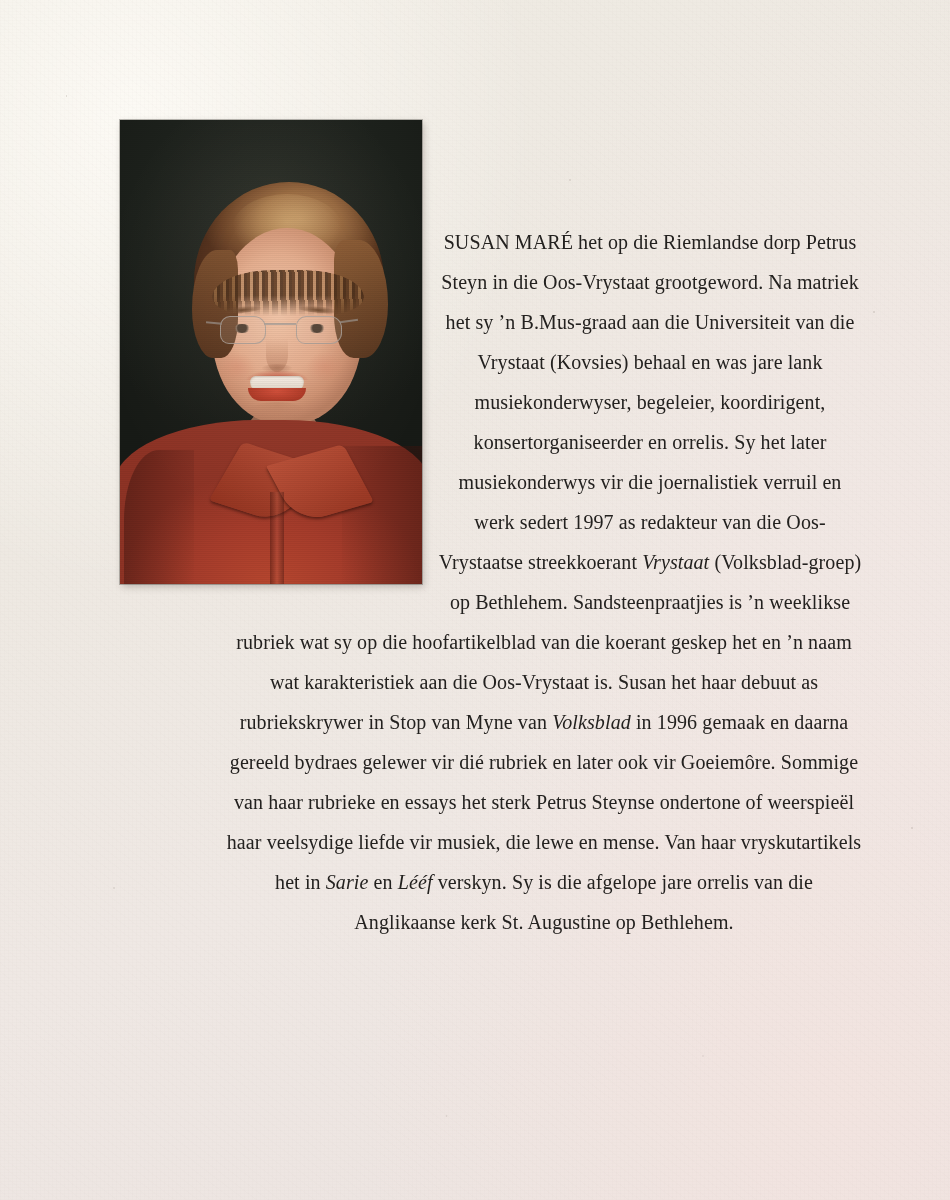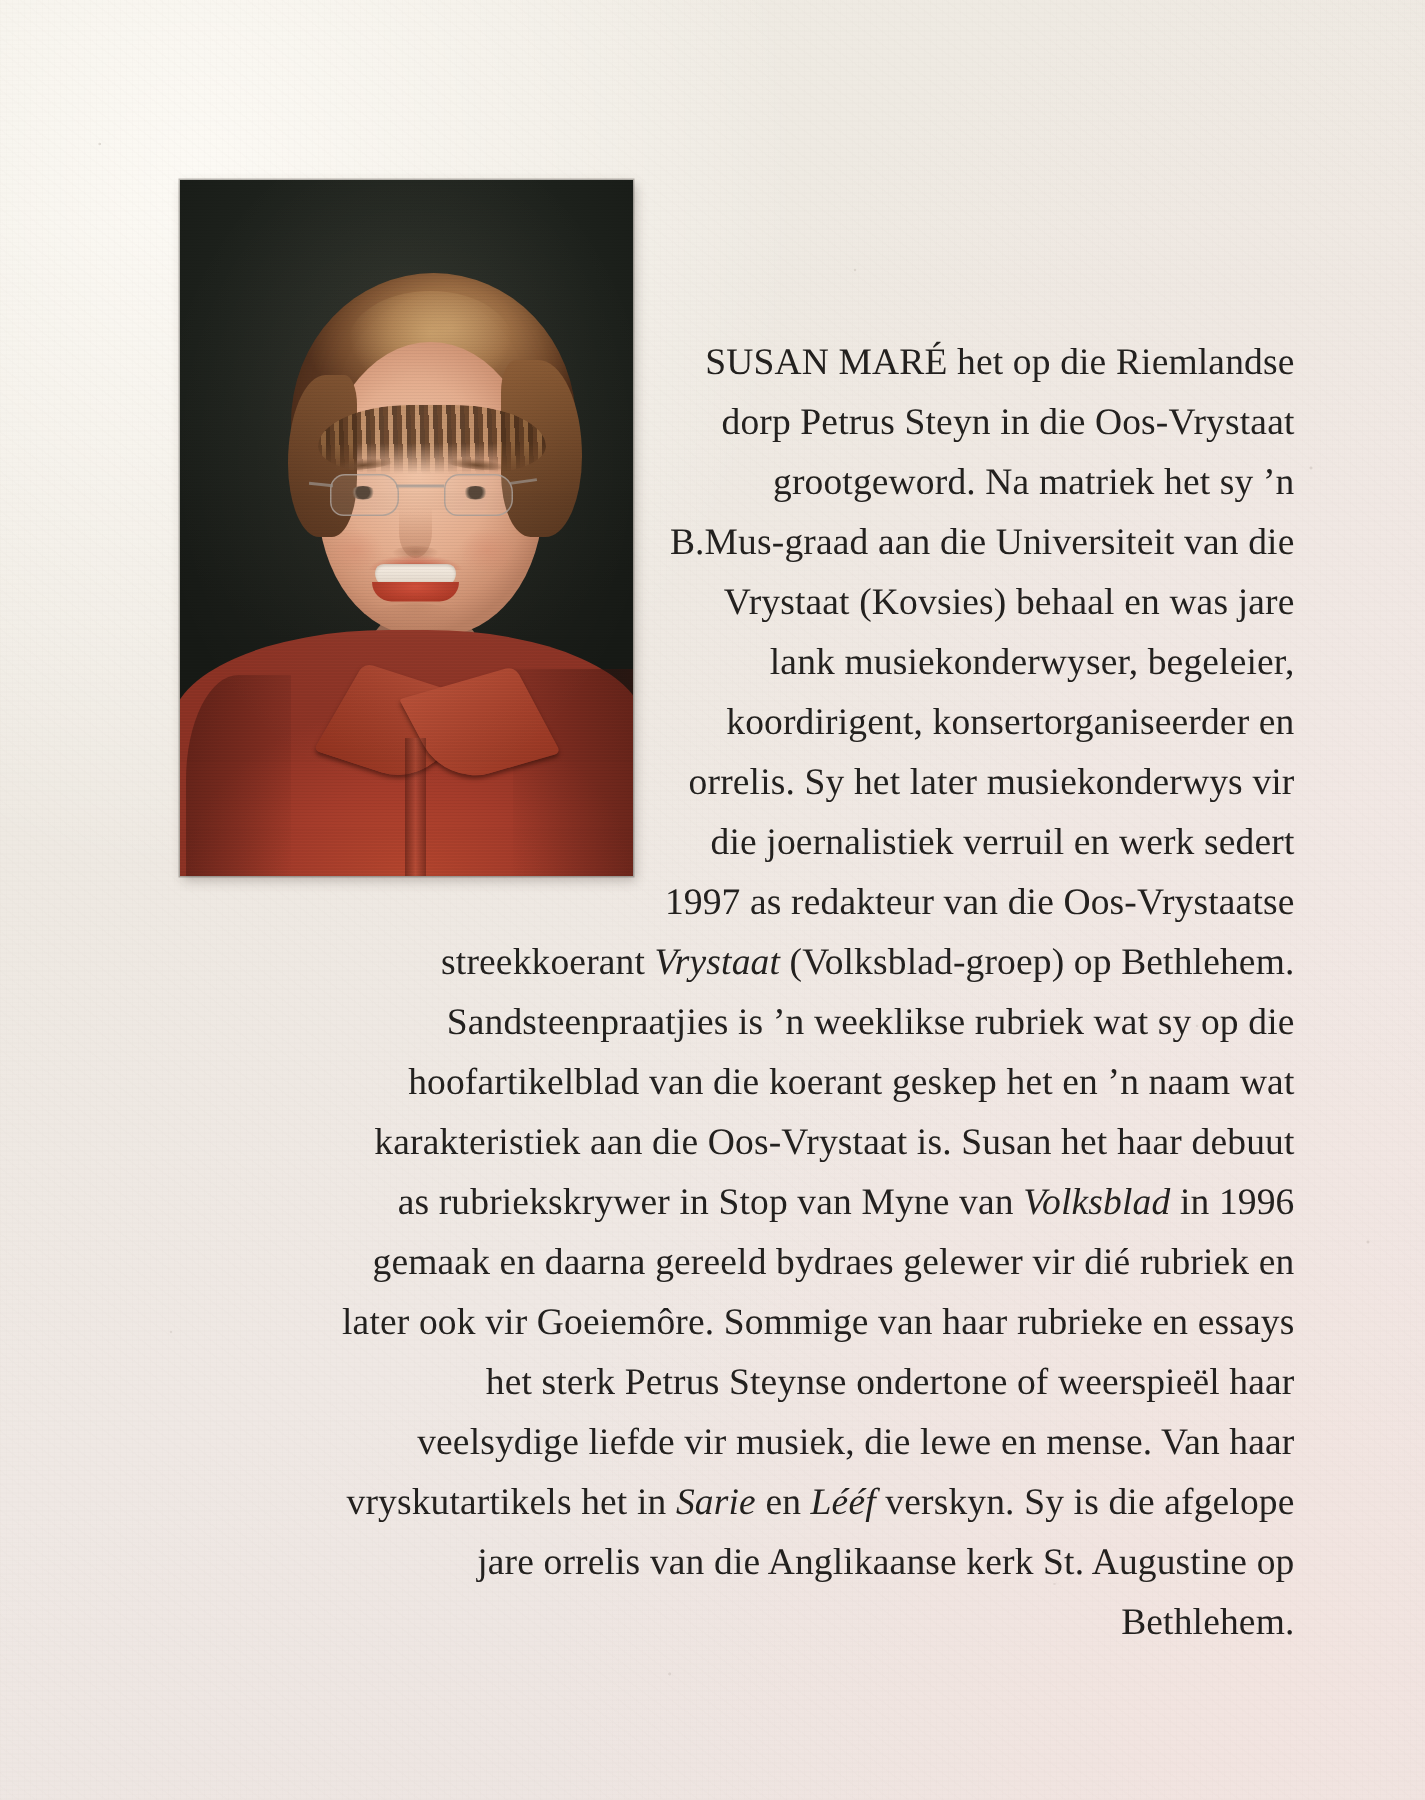--- a/index.html
+++ b/index.html
@@ -284,23 +284,23 @@
     pointer-events: none;
   }
 
   
   #article {
     position: absolute;
     left: 225px;
     top: 222px;
     width: 638px;
     color: #23211f;
-    font-size: 25px;
+    font-size: 20px;
     line-height: 40px;
-    text-align: right;
+    text-align: center;
     letter-spacing: .1px;
   }
   #article .float-photo-spacer {
     float: left;
     width: 212px;     
     height: 368px;
     shape-outside: content-box;
   }
   #article p { margin: 0; }
   #article .smallcaps {

